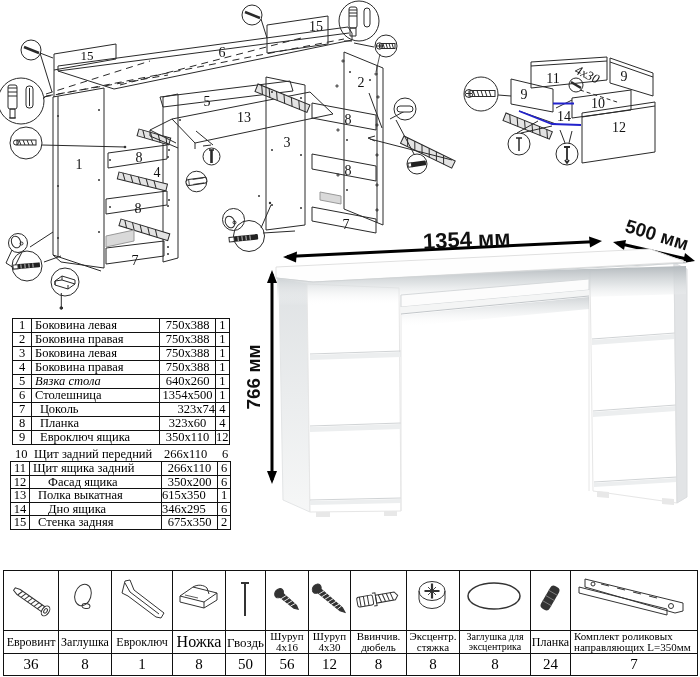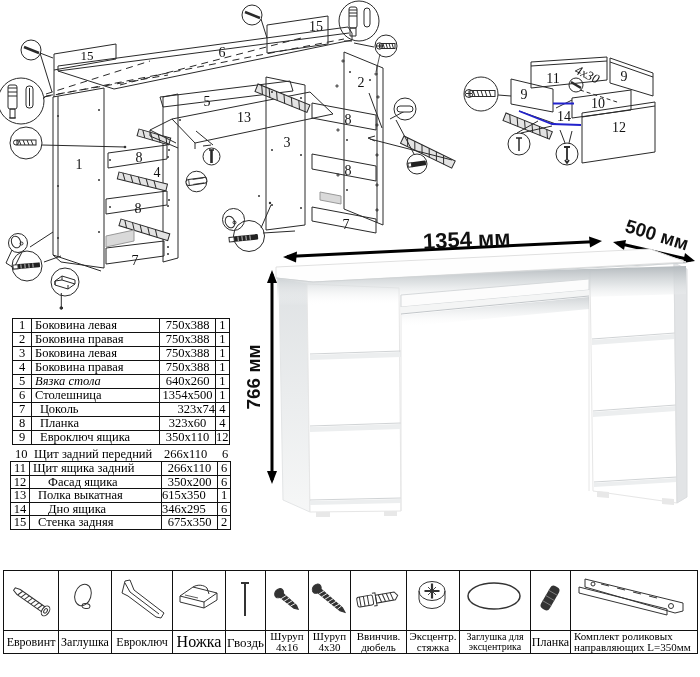--- a/index.html
+++ b/index.html
@@ -668,17 +668,31 @@
     <td style="font-size:13px;margin-top:19px;">Гвоздь</td>
     <td style="font-size:11px;line-height:1.0;">Шуруп<br>4х16</td>
     <td style="font-size:11px;line-height:1.0;">Шуруп<br>4х30</td>
     <td style="font-size:11px;line-height:1.0;">Ввинчив.<br>дюбель</td>
     <td style="font-size:11px;line-height:1.0;">Эксцентр.<br>стяжка</td>
     <td style="font-size:10px;line-height:1.0;">Заглушка для<br>эксцентрика</td>
     <td style="font-size:12px;">Планка</td>
     <td style="font-size:11px;line-height:1.0;text-align:left;padding-left:3px;">Комплект роликовых<br>направляющих L=350мм</td>
   </tr>
 
+  <tr style="text-align:center;font-size:15px;">
+    <td style="height:21px;">36</td>
+            <td>8</td>
+            <td>1</td>
+            <td>8</td>
+            <td>50</td>
+            <td>56</td>
+            <td>12</td>
+            <td>8</td>
+            <td>8</td>
+            <td>8</td>
+            <td>24</td>
+            <td>7</td>
+  </tr>
 </tbody>
       </table>
 </div>
 
 </div>
 
 </body></html>

